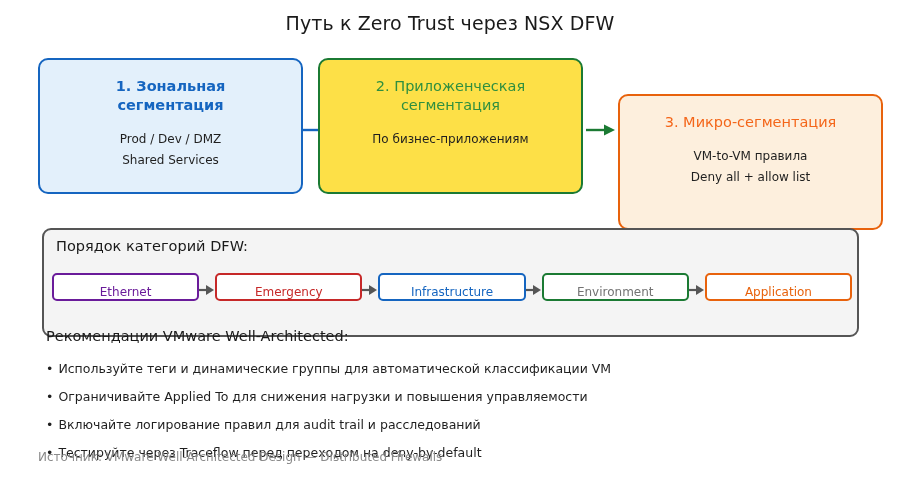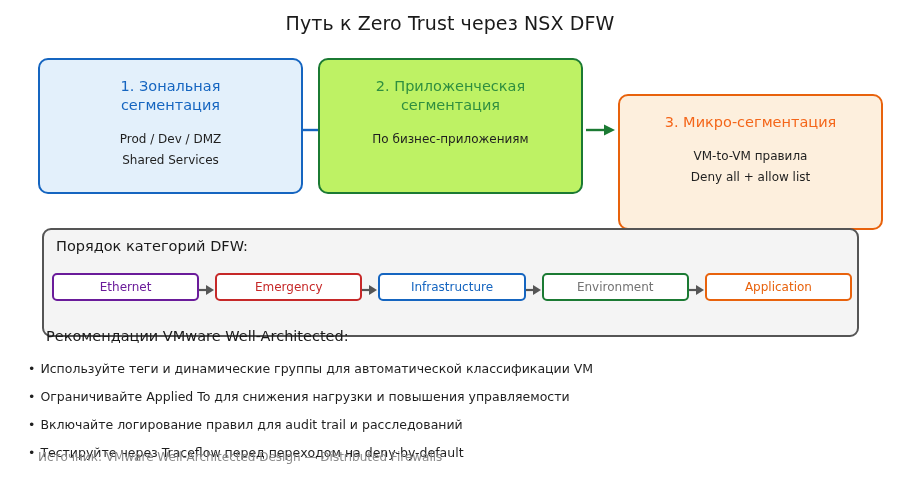--- a/index.html
+++ b/index.html
@@ -100,42 +100,42 @@
     align-items: center;
   }
   .dfw-chip {
     height: 28px;
     background: #ffffff;
     border-width: 2px;
     border-style: solid;
     border-radius: 5px;
     box-sizing: border-box;
     display: flex;
-    align-items: center;
+    align-items: flex-end;
     justify-content: center;
     font-size: 12px;
     flex: 1 1 0;
   }
   .chip-arrow {
     width: 16px;
     height: 12px;
     flex: 0 0 16px;
   }
 
   
   #rec-title {
     position: absolute;
     left: 46px;
     top: 328px;
     font-size: 14.5px;
     color: #1a1a1a;
   }
   #rec-list {
     position: absolute;
-    left: 28px;
+    left: 46px;
     top: 355px;
     width: 800px;
   }
   .rec-item {
     font-size: 12.5px;
     line-height: 28px;
     color: #1f1f1f;
     white-space: nowrap;
   }
   .rec-bullet { margin-right: 5px; }
@@ -147,35 +147,35 @@
     font-size: 12px;
     color: #8a8a8a;
   }
 </style>
 </head>
 <body>
 
 <div id="page-title">Путь к Zero Trust через NSX DFW</div>
 
 <div class="stage-box s1" style="border-color: rgb(21, 101, 192); background: rgb(227, 240, 251);">
-  <div class="stage-title" style="color: rgb(21, 101, 192);">1. Зональная сегментация</div>
+  <div class="stage-title" style="color: rgb(21, 101, 192); font-weight: bold;">1. Зональная сегментация</div>
   <div class="stage-lines">
     <div>Prod / Dev / DMZ</div>
     <div>Shared Services</div>
   </div>
 </div>
 
 <div class="stage-arrow a1">
   <svg width="30" height="14" viewBox="0 0 30 14">
     <line x1="0" y1="7" x2="21" y2="7" stroke="#1565c0" stroke-width="2.4"></line>
     <polygon points="18,1.5 29,7 18,12.5" fill="#1565c0"></polygon>
   </svg>
 </div>
 
-<div class="stage-box s2" style="border-color: rgb(27, 122, 51); background: #bef264;">
+<div class="stage-box s2" style="border-color: rgb(27, 122, 51); background: #fde047;">
   <div class="stage-title" style="color: rgb(47, 143, 63);">2. Приложенческая сегментация</div>
   <div class="stage-lines">
     <div>По бизнес-приложениям</div>
   </div>
 </div>
 
 <div class="stage-arrow a2">
   <svg width="30" height="14" viewBox="0 0 30 14">
     <line x1="0" y1="7" x2="21" y2="7" stroke="#1b7a33" stroke-width="2.4"></line>
     <polygon points="18,1.5 29,7 18,12.5" fill="#1b7a33"></polygon>

